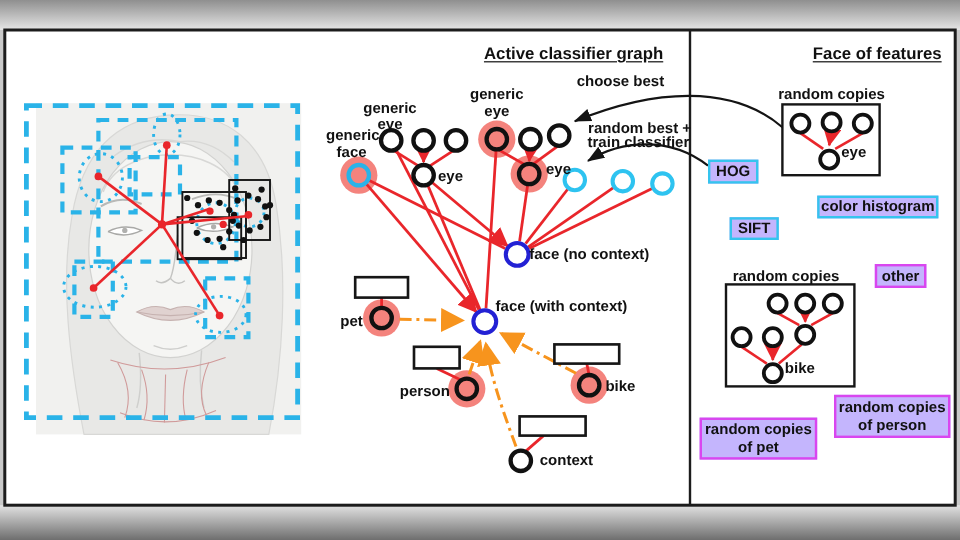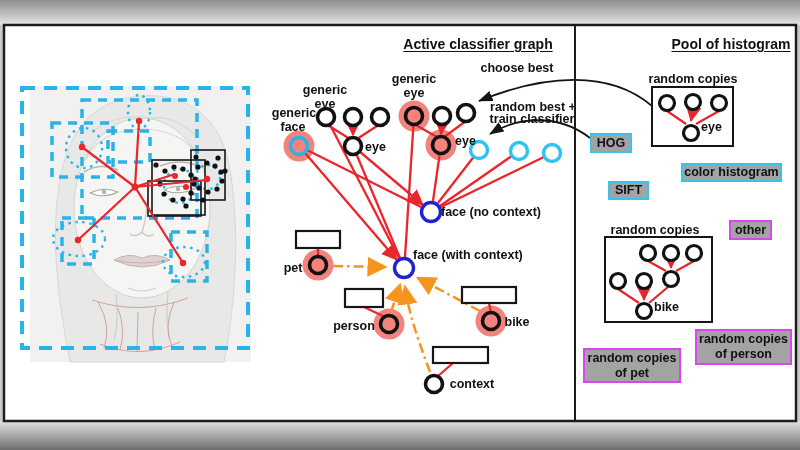--- a/index.html
+++ b/index.html
@@ -9,21 +9,21 @@
           background:linear-gradient(#8f8f8f,#e6e6e6);}
   .botbar{position:absolute;left:0;top:421px;width:800px;height:29px;
           background:linear-gradient(#e2e2e2,#6e6e6e);}
   svg{position:absolute;left:0;top:0;}
   .lbl{position:absolute;font-weight:bold;color:#111;white-space:nowrap;
        transform:translate(-50%,-50%);font-size:12.5px;line-height:1;}
   .lbl.la{transform:translate(0,-50%);}          
   .lbl.title{font-size:14px;}
   .lbl.u{text-decoration:underline;text-underline-offset:2px;margin-left:45px;}
   .fbox{position:absolute;display:flex;flex-direction:column;align-items:center;
-        justify-content:center;background:#a3a3a3;font-weight:bold;color:#111;
+        justify-content:center;background:#c4b5fd;font-weight:bold;color:#111;
         font-size:12.5px;line-height:1.18;text-align:center;}
   .cyanb{border:2px solid #35c4ee;}
   .blackb{border:2px solid #d946ef;}
 </style>
 </head>
 <body>
 
 <div class="stage">
   <div class="topbar"></div>
   <div class="botbar"></div>
@@ -259,21 +259,21 @@
       <circle cx="671" cy="253" r="7.5" fill="#fff" stroke="#111" stroke-width="3.2"></circle>
       <circle cx="694" cy="253" r="7.5" fill="#fff" stroke="#111" stroke-width="3.2"></circle>
       <circle cx="671" cy="279" r="7.5" fill="#fff" stroke="#111" stroke-width="3.2"></circle>
       <circle cx="618" cy="281" r="7.5" fill="#fff" stroke="#111" stroke-width="3.2"></circle>
       <circle cx="644" cy="281" r="7.5" fill="#fff" stroke="#111" stroke-width="3.2"></circle>
       <circle cx="644" cy="311" r="7.5" fill="#fff" stroke="#111" stroke-width="3.2"></circle>
     </g>
   </svg>
 
   <div class="lbl title u" style="left:433px;top:44px">Active classifier graph</div>
-  <div class="lbl title u" style="left:686px;top:44px">Pool of histogram</div>
+  <div class="lbl title u" style="left:686px;top:44px">Face of features</div>
 
   <div class="lbl" style="left:325px;top:90px">generic</div>
   <div class="lbl" style="left:325px;top:104px">eye</div>
   <div class="lbl" style="left:294px;top:113px">generic</div>
   <div class="lbl" style="left:293px;top:127px">face</div>
   <div class="lbl" style="left:414px;top:79px">generic</div>
   <div class="lbl" style="left:414px;top:93px">eye</div>
   <div class="lbl la" style="left:365px;top:147px">eye</div>
   <div class="lbl la" style="left:455px;top:141px">eye</div>
   <div class="lbl la" style="left:441px;top:212px">face (no context)</div>

